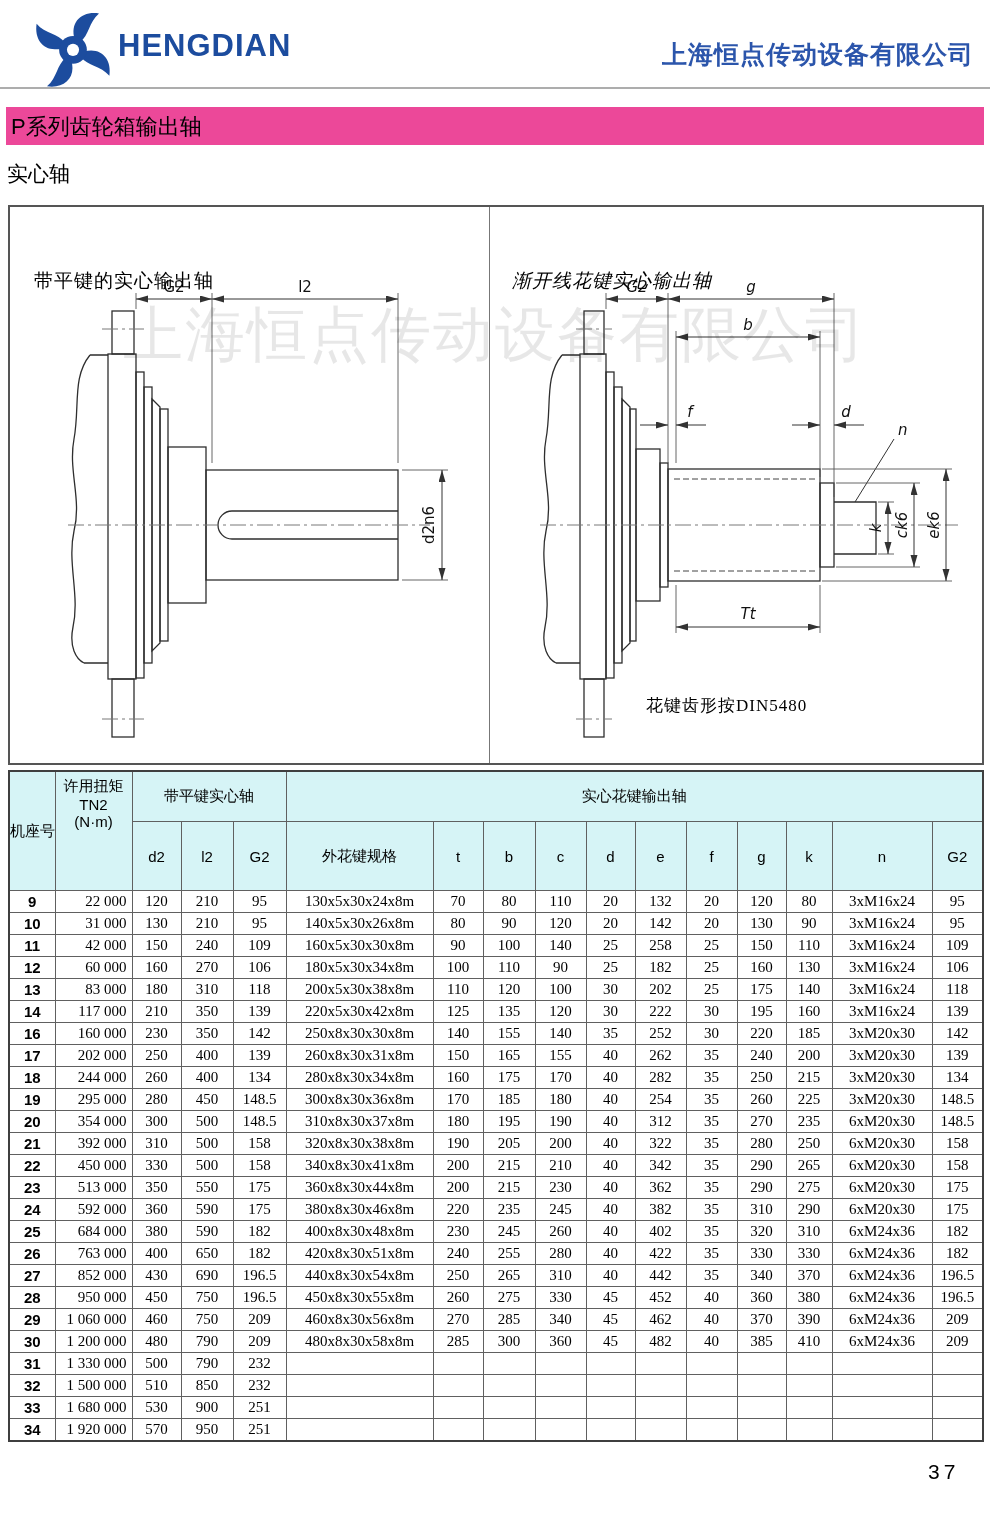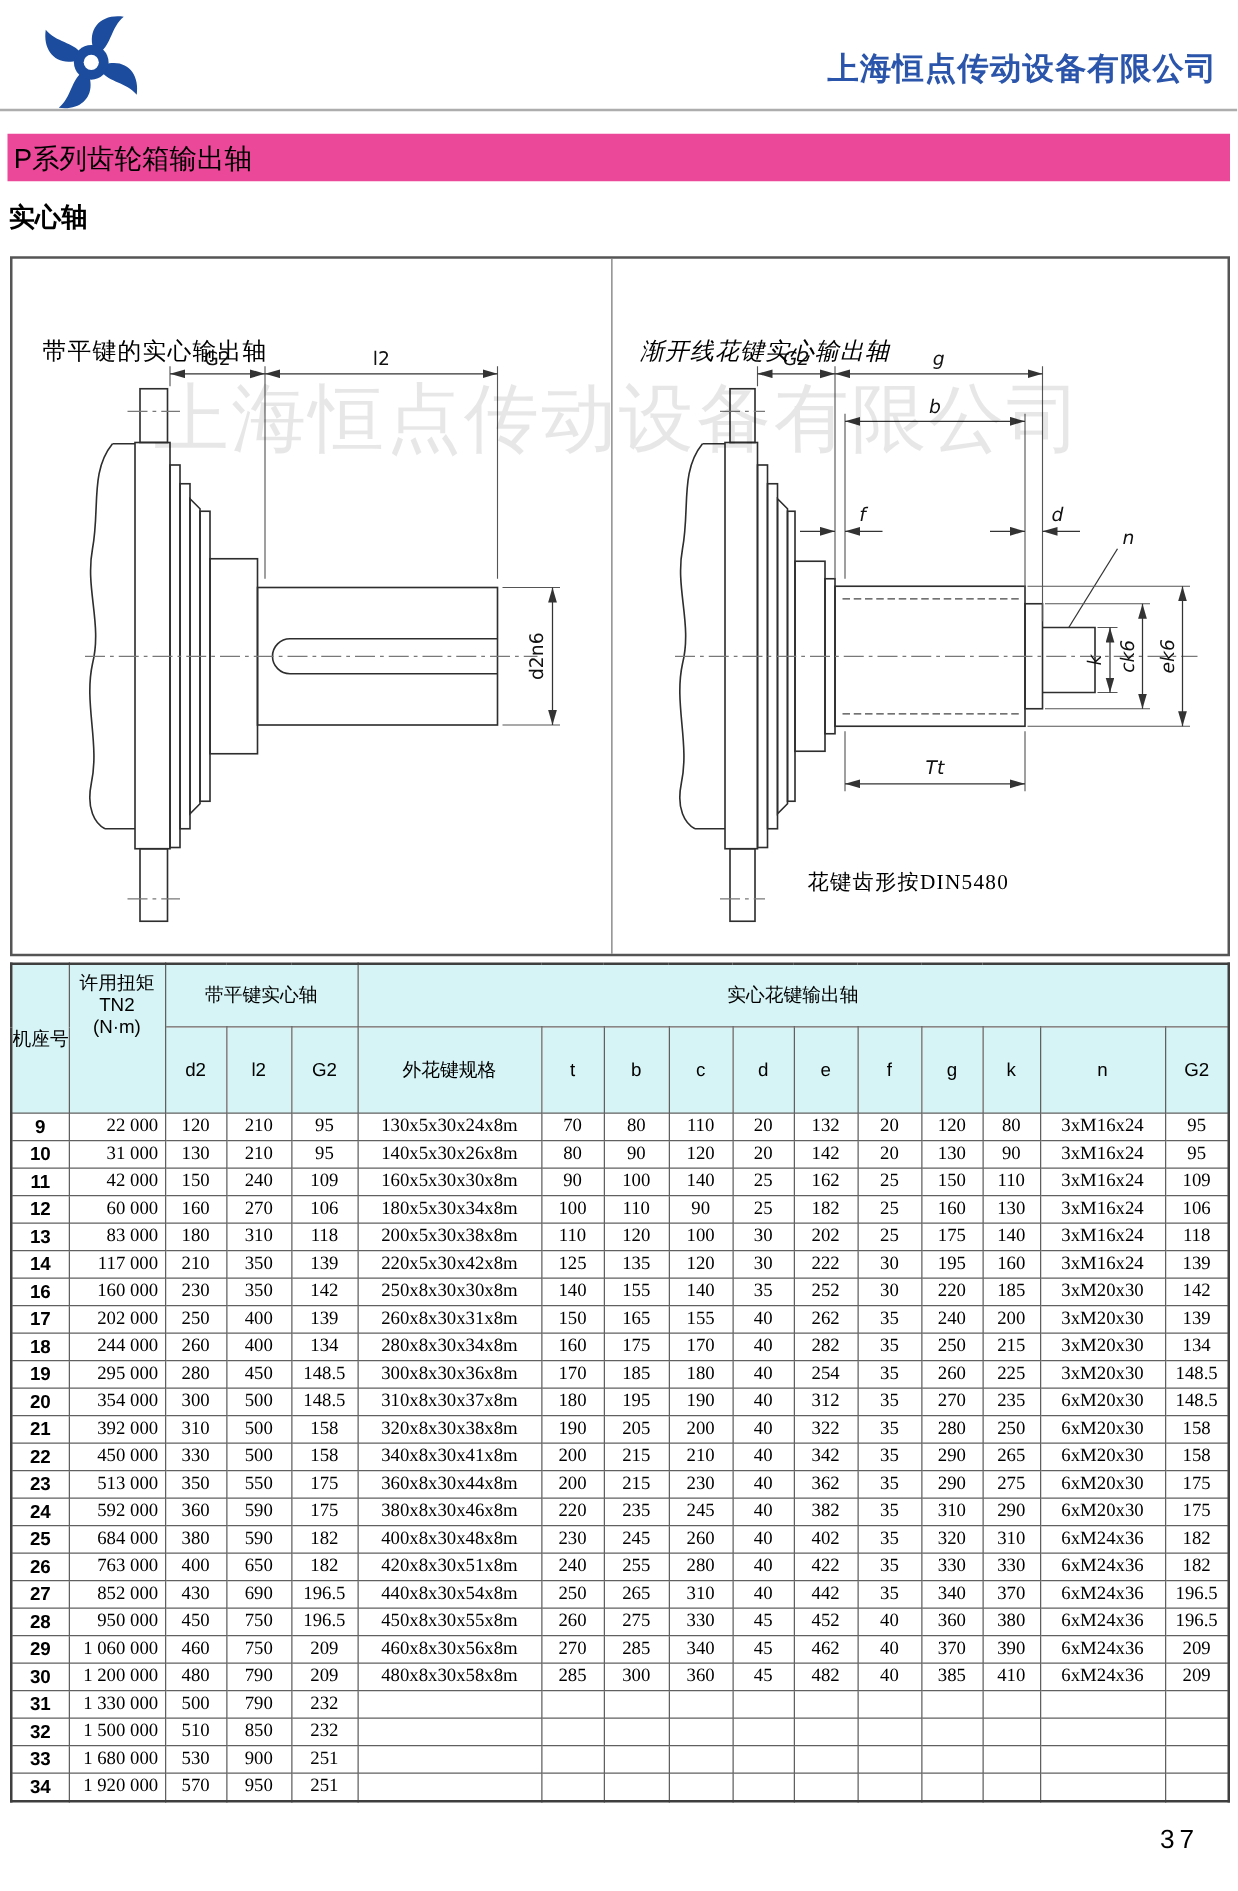--- a/index.html
+++ b/index.html
@@ -9,21 +9,21 @@
   #logo-mark{position:absolute;left:34px;top:10px;}
   #logo-text{position:absolute;left:118px;top:28px;font-size:31px;font-weight:600;
              letter-spacing:1px;color:#1c4c9e;}
   #company-name{position:absolute;right:16px;top:38px;font-size:25px;font-weight:bold;
                 color:#2b55ab;letter-spacing:1px;}
   #header-rule{position:absolute;left:0;top:87px;width:990px;height:2px;background:#adadad;}
   
   #section-banner{position:absolute;left:6px;top:107px;width:978px;height:38px;
                   background:#ec4899;}
   #section-banner .t{font-size:22px;line-height:39px;padding-left:5px;font-weight:500;}
-  #subsection-title{position:absolute;left:7px;top:160px;font-size:21px;font-weight:700;}
+  #subsection-title{position:absolute;left:7px;top:160px;font-size:21px;font-weight:400;}
   
   #drawing-box{position:absolute;left:8px;top:205px;width:972px;height:556px;
                border:2px solid #555;}
   #panel-left{position:absolute;left:0;top:0;width:479px;height:556px;border-right:1px solid #777;}
   #panel-right{position:absolute;left:480px;top:0;width:492px;height:556px;font-style:italic;}
   .panel-title{position:absolute;top:17px;font-size:19px;font-weight:500;letter-spacing:1px;margin-top:44px;}
   #panel-left .panel-title{left:24px;}
   #panel-right .panel-title{left:22px;}
   #din-note{position:absolute;left:636px;top:487px;font-size:17px;letter-spacing:1px;font-family:Liberation Serif, serif;}
   #watermark{position:absolute;left:0;top:295px;width:990px;text-align:center;
@@ -62,20 +62,21 @@
       <g>
         <path d="M2,-12 C -4,-32 10,-45 30,-42 C 18,-32 19,-17 8,-9 Z"></path>
         <path transform="rotate(90)" d="M2,-12 C -4,-32 10,-45 30,-42 C 18,-32 19,-17 8,-9 Z"></path>
         <path transform="rotate(180)" d="M2,-12 C -4,-32 10,-45 30,-42 C 18,-32 19,-17 8,-9 Z"></path>
         <path transform="rotate(270)" d="M2,-12 C -4,-32 10,-45 30,-42 C 18,-32 19,-17 8,-9 Z"></path>
       </g>
       <circle r="16" fill="#1c4c9e"></circle>
       <circle r="7" fill="#ffffff"></circle>
     </g>
   </svg>
+  <div id="logo-text">HENGDIAN</div>
   <div id="company-name">上海恒点传动设备有限公司</div>
   <div id="header-rule"></div>
 
   <div id="section-banner">
     <div class="t">P系列齿轮箱输出轴</div>
   </div>
   <div id="subsection-title">实心轴</div>
 
   <div id="drawing-box">
 
@@ -289,21 +290,21 @@
           <td class="c-frame">11</td>
           <td class="c-torque">42 000</td>
           <td class="c-num">150</td>
           <td class="c-num">240</td>
           <td class="c-num">109</td>
           <td class="c-spline">160x5x30x30x8m</td>
           <td class="c-num">90</td>
           <td class="c-num">100</td>
           <td class="c-num">140</td>
           <td class="c-num">25</td>
-          <td class="c-num">162</td>
+          <td class="c-num">258</td>
           <td class="c-num">25</td>
           <td class="c-num">150</td>
           <td class="c-num">110</td>
           <td class="c-num">3xM16x24</td>
           <td class="c-num">109</td>
         </tr>
         <tr>
           <td class="c-frame">12</td>
           <td class="c-torque">60 000</td>
           <td class="c-num">160</td>

